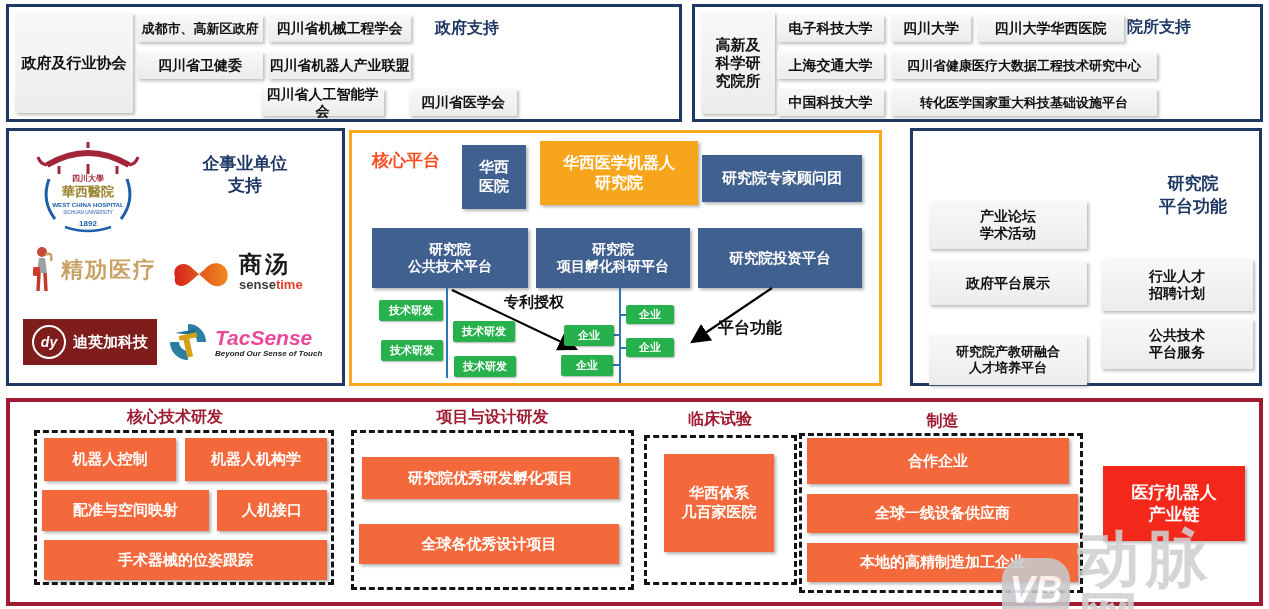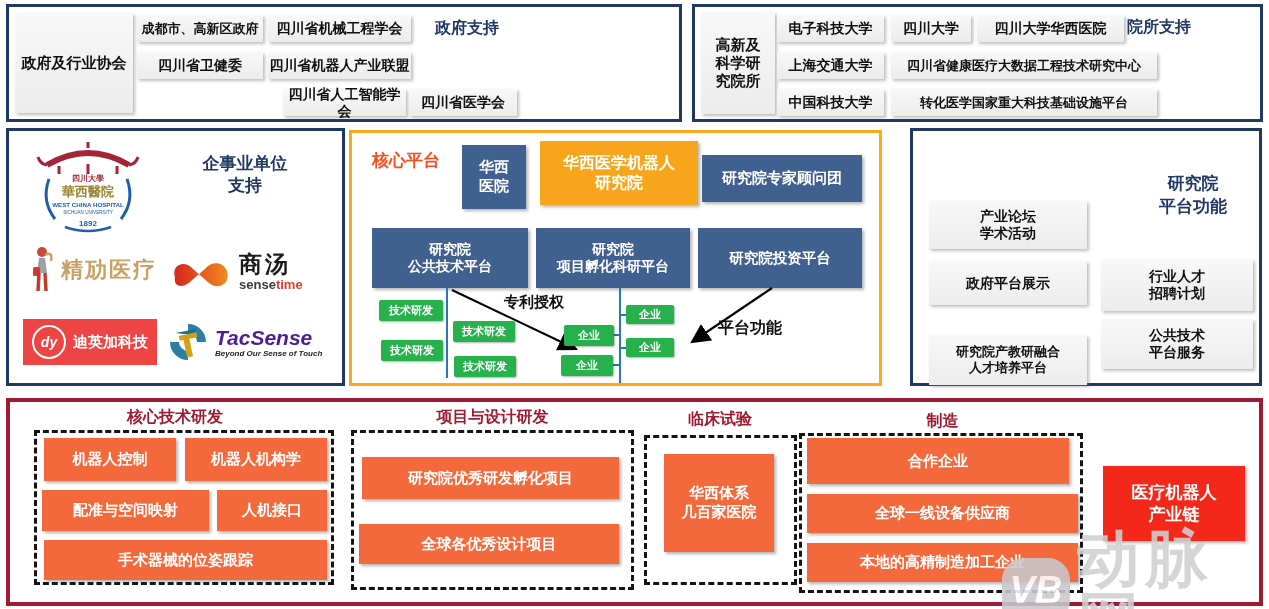--- a/index.html
+++ b/index.html
@@ -28,36 +28,36 @@
   .dash{position:absolute;box-sizing:border-box;border:3px dashed #141414;}
   .sect-title{position:absolute;color:#9E1B32;font-weight:bold;font-size:16px;text-align:center;}
   .navy-tag{position:absolute;color:#1F3864;font-weight:bold;font-size:16px;}
   .core-label{position:absolute;color:#FB4E20;font-weight:bold;font-size:17px;}
   .flow-label{position:absolute;color:#111;font-weight:bold;}
   .wm{position:absolute;left:1002px;top:528px;display:flex;align-items:center;gap:8px;opacity:.88;}
   .wm-blob{width:72px;height:64px;background:#C7C9CD;border-radius:22px 22px 22px 5px;color:#fff;
            font-weight:bold;font-style:italic;font-size:38px;display:flex;align-items:center;justify-content:center;}
   .wm-text{font-size:62px;font-weight:bold;color:#D0D0D0;letter-spacing:6px;line-height:1;}
   .logo-row{position:absolute;display:flex;align-items:center;gap:6px;}
-  .black-logo{position:absolute;background:#ef4444;color:#fff;display:flex;align-items:center;justify-content:center;gap:7px;}
+  .black-logo{position:absolute;background:#7f1d1d;color:#fff;display:flex;align-items:center;justify-content:center;gap:7px;}
   svg{display:block;}
 </style>
 </head>
 <body>
 
 <div class="canvas">
 
   <div class="panel b-navy" style="left:6px;top:4px;width:676px;height:118px;">
     <div class="gitem" style="left:6px;top:6px;width:118px;height:100px;font-size:15px;">政府及行业协会</div>
     <div class="gitem sm" style="left:128px;top:8px;width:126px;height:27px;">成都市、高新区政府</div>
     <div class="gitem" style="left:259px;top:8px;width:143px;height:27px;">四川省机械工程学会</div>
     <div class="navy-tag" style="left:426px;top:11px;">政府支持</div>
     <div class="gitem" style="left:128px;top:45px;width:126px;height:27px;">四川省卫健委</div>
     <div class="gitem" style="left:259px;top:45px;width:143px;height:27px;">四川省机器人产业联盟</div>
-    <div class="gitem" style="left:274px;top:82px;width:123px;height:27px;">四川省人工智能学会</div>
+    <div class="gitem" style="left:252px;top:82px;width:123px;height:27px;">四川省人工智能学会</div>
     <div class="gitem" style="left:400px;top:82px;width:108px;height:27px;">四川省医学会</div>
   </div>
 
   <div class="panel b-navy" style="left:692px;top:4px;width:571px;height:118px;">
     <div class="gitem pre" style="left:6px;top:5px;width:74px;height:102px;font-size:15px;">高新及
 科学研
 究院所</div>
     <div class="gitem" style="left:82px;top:8px;width:107px;height:27px;">电子科技大学</div>
     <div class="gitem" style="left:196px;top:8px;width:80px;height:27px;">四川大学</div>
     <div class="gitem" style="left:282px;top:8px;width:147px;height:27px;">四川大学华西医院</div>
@@ -123,21 +123,21 @@
 
     <div class="logo-row" style="left:158px;top:190px;">
       <svg width="42" height="42" viewBox="0 0 42 42">
         <path d="M21,3 A18,18 0 0 1 39,21 L30,21 A9,9 0 0 0 21,12 Z" fill="#2B7FA3"></path>
         <path d="M21,39 A18,18 0 0 1 3,21 L12,21 A9,9 0 0 0 21,30 Z" fill="#2B7FA3"></path>
         <path d="M8,12 L30,8 L26,14 Z" fill="#1C6E93"></path>
         <rect x="12" y="13" width="18" height="5" fill="#D4A017" transform="rotate(-12 21 15)"></rect>
         <rect x="18" y="16" width="6" height="20" fill="#D4A017" transform="rotate(-12 21 26)"></rect>
       </svg>
       <div style="display:flex;flex-direction:column;line-height:1;">
-        <div style="font-size:21px;font-weight:bold;font-style:italic;color:#4c1d95;">TacSense</div>
+        <div style="font-size:21px;font-weight:bold;font-style:italic;color:#ec4899;">TacSense</div>
         <div style="font-size:8px;font-weight:bold;font-style:italic;color:#222;margin-top:2px;">Beyond Our Sense of Touch</div>
       </div>
     </div>
   </div>
 
   <div class="panel b-orange" style="left:349px;top:130px;width:533px;height:256px;">
     <div class="core-label" style="left:20px;top:16px;text-align:right;">核心平台</div>
     <div class="slate pre" style="left:110px;top:12px;width:64px;height:64px;font-size:15px;">华西
 医院</div>
     <div class="slate gold pre" style="left:188px;top:8px;width:158px;height:64px;font-size:16px;">华西医学机器人

